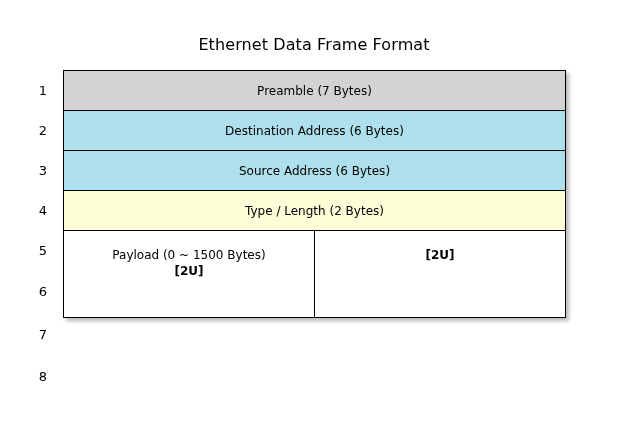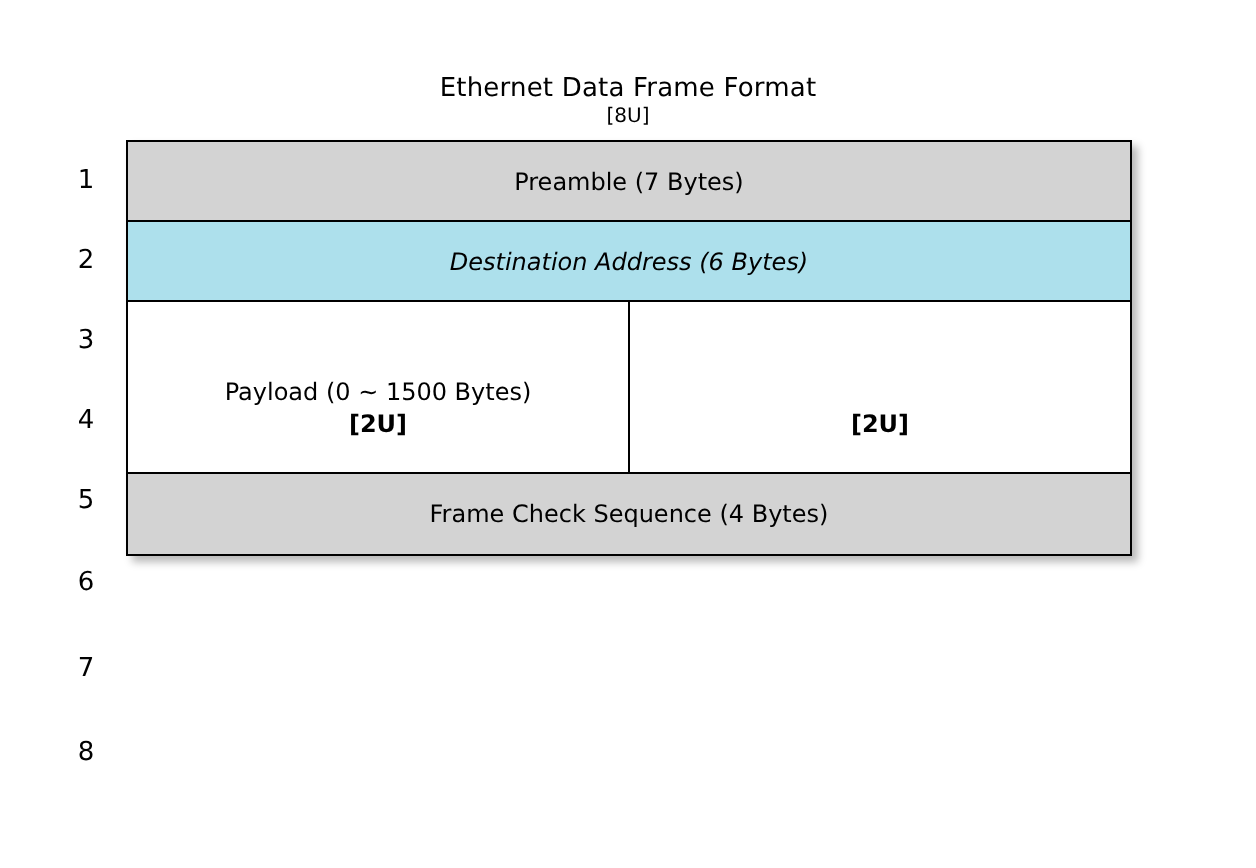--- a/index.html
+++ b/index.html
@@ -19,21 +19,21 @@
   
   #diagram-title-block {
     position: absolute;
     left: 0;
     top: 38px;
     width: 628px;
     text-align: center;
     line-height: 13px;
   }
   #diagram-title {
-    font-size: 13px;
+    font-size: 16px;
     letter-spacing: 0.1px;
     display: block;
   }
   #diagram-title-sub {
     font-size: 10px;
     display: block;
     margin-top: 1px;
   }
 
   
@@ -59,34 +59,34 @@
   }
   .frame-row:last-child {
     border-bottom: none;
   }
   .frame-row.tall {
     height: 86px;
     justify-content: flex-start;
     padding: 0;
   }
   .fill-gray   { background: #d3d3d3; }
-  .fill-blue   { background: #ade0ec; font-style: italic; }
+  .fill-blue   { background: #ade0ec; }
   .fill-yellow { background: #fdfdd8; }
   .fill-white  { background: #ffffff; }
 
   .cell-label {
     text-align: center;
     line-height: 16px;
     white-space: pre-line;
   }
   .split-cell {
     box-sizing: border-box;
     height: 100%;
     display: flex;
-    align-items: flex-end;
+    align-items: flex-start;
     justify-content: center;
     font-size: 12px;
   }
   .split-left {
     width: 251px;
     border-right: 1px solid #000000;
   }
   .split-right {
     width: 250px;
   }
@@ -112,21 +112,20 @@
   }
   .row-index.half {
     height: 43px;
   }
 </style>
 </head>
 <body>
 
 <div id="diagram-title-block">
   <span id="diagram-title">Ethernet Data Frame Format</span>
-  <span id="diagram-title-sub">[8U]</span>
 </div>
 
 <div id="row-index-gutter">
   <div class="row-index">1</div>
   <div class="row-index">2</div>
   <div class="row-index">3</div>
   <div class="row-index">4</div>
   <div class="row-index">5</div>
   <div class="row-index half">6</div>
   <div class="row-index half">7</div>
@@ -137,33 +136,36 @@
 
   <div class="frame-row fill-gray">
     <span class="cell-label">Preamble (7 Bytes)</span>
   </div>
 
 
   <div class="frame-row fill-blue">
     <span class="cell-label">Destination Address (6 Bytes)</span>
   </div>
 
+  <div class="frame-row fill-blue">
+    <span class="cell-label">Source Address (6 Bytes)</span>
+  </div>
 
+  <div class="frame-row fill-yellow">
+    <span class="cell-label">Type / Length (2 Bytes)</span>
+  </div>
 
   <div class="frame-row tall fill-white">
     <div class="split-cell split-left">
       <span class="cell-label">
         <span>Payload (0 ~ 1500 Bytes)</span>
         <span class="sub-note">[2U]</span>
       </span>
     </div>
     <div class="split-cell split-right">
       <span class="cell-label">
         <span class="sub-note">[2U]</span>
       </span>
     </div>
   </div>
 
-  <div class="frame-row fill-gray">
-    <span class="cell-label">Frame Check Sequence (4 Bytes)</span>
-  </div>
 
 </div>
 
 </body></html>

